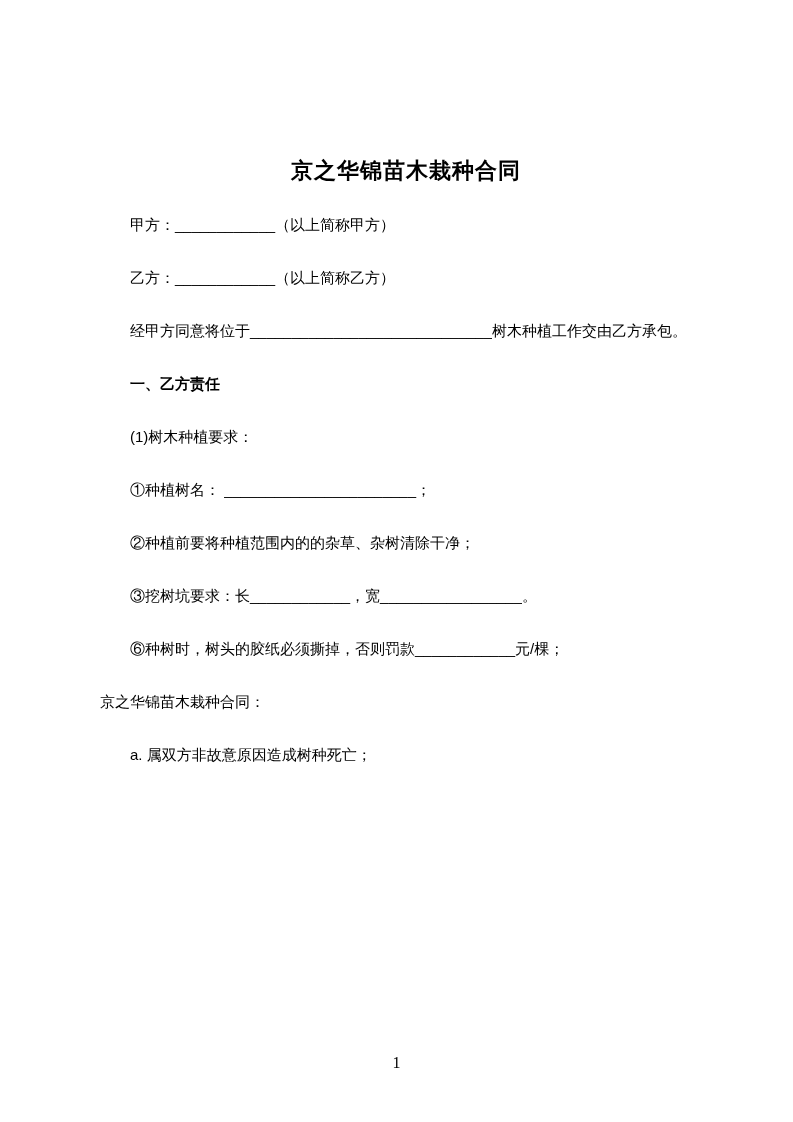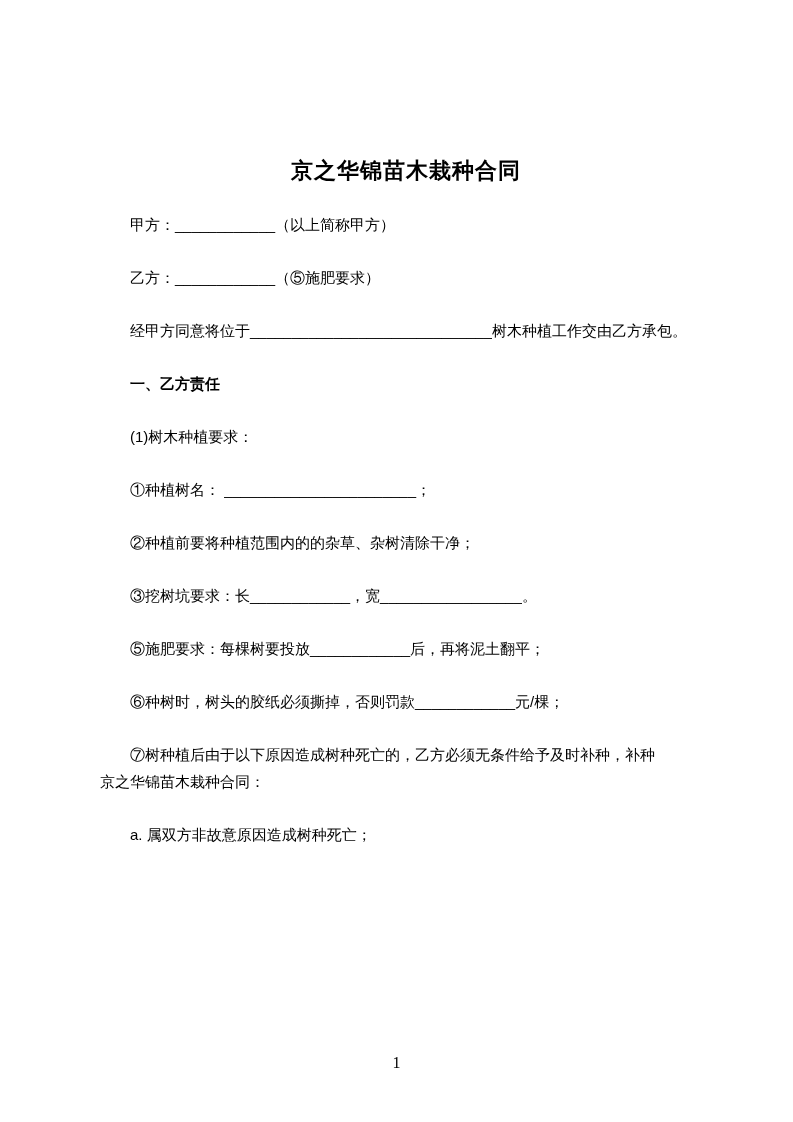--- a/index.html
+++ b/index.html
@@ -61,43 +61,41 @@
 </head>
 <body>
 
 <div class="page">
   <div class="content">
 
     <h1 class="doc-title">京之华锦苗木栽种合同</h1>
 
     <p class="para first indent">甲方：____________（以上简称甲方）</p>
 
-    <p class="para indent">乙方：____________（⑤施肥要求）</p>
+    <p class="para indent">乙方：____________（以上简称乙方）</p>
 
     <div class="para">
       <div class="indent nowrap">经甲方同意将位于_____________________________树木种植工作交由乙方承包。</div>
     </div>
 
     <p class="para indent bold">一、乙方责任</p>
 
     <p class="para indent">(1)树木种植要求：</p>
 
     <p class="para indent">①种植树名： _______________________；</p>
 
     <p class="para indent">②种植前要将种植范围内的的杂草、杂树清除干净；</p>
 
     <p class="para indent">③挖树坑要求：长____________，宽_________________。</p>
 
 
-    <p class="para indent">⑤施肥要求：每棵树要投放____________后，再将泥土翻平；</p>
 
     <p class="para indent">⑥种树时，树头的胶纸必须撕掉，否则罚款____________元/棵；</p>
 
     <div class="para">
-      <div class="indent nowrap">⑦树种植后由于以下原因造成树种死亡的，乙方必须无条件给予及时补种，补种</div>
       <div>京之华锦苗木栽种合同：</div>
     </div>
 
     <p class="para indent">a. 属双方非故意原因造成树种死亡；</p>
 
   </div>
 
   <div class="page-num">1</div>
 </div>
 

